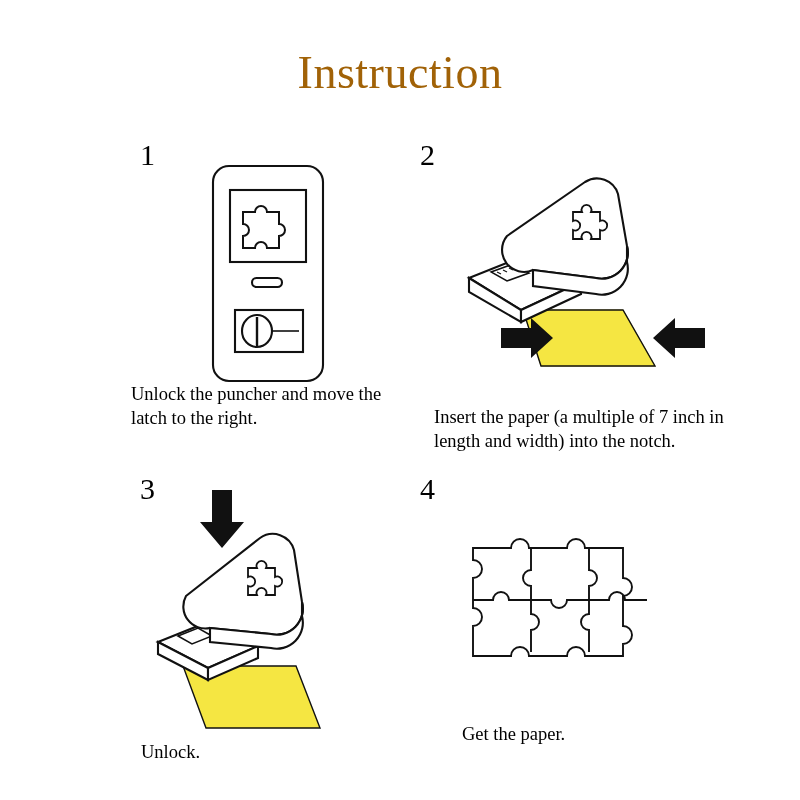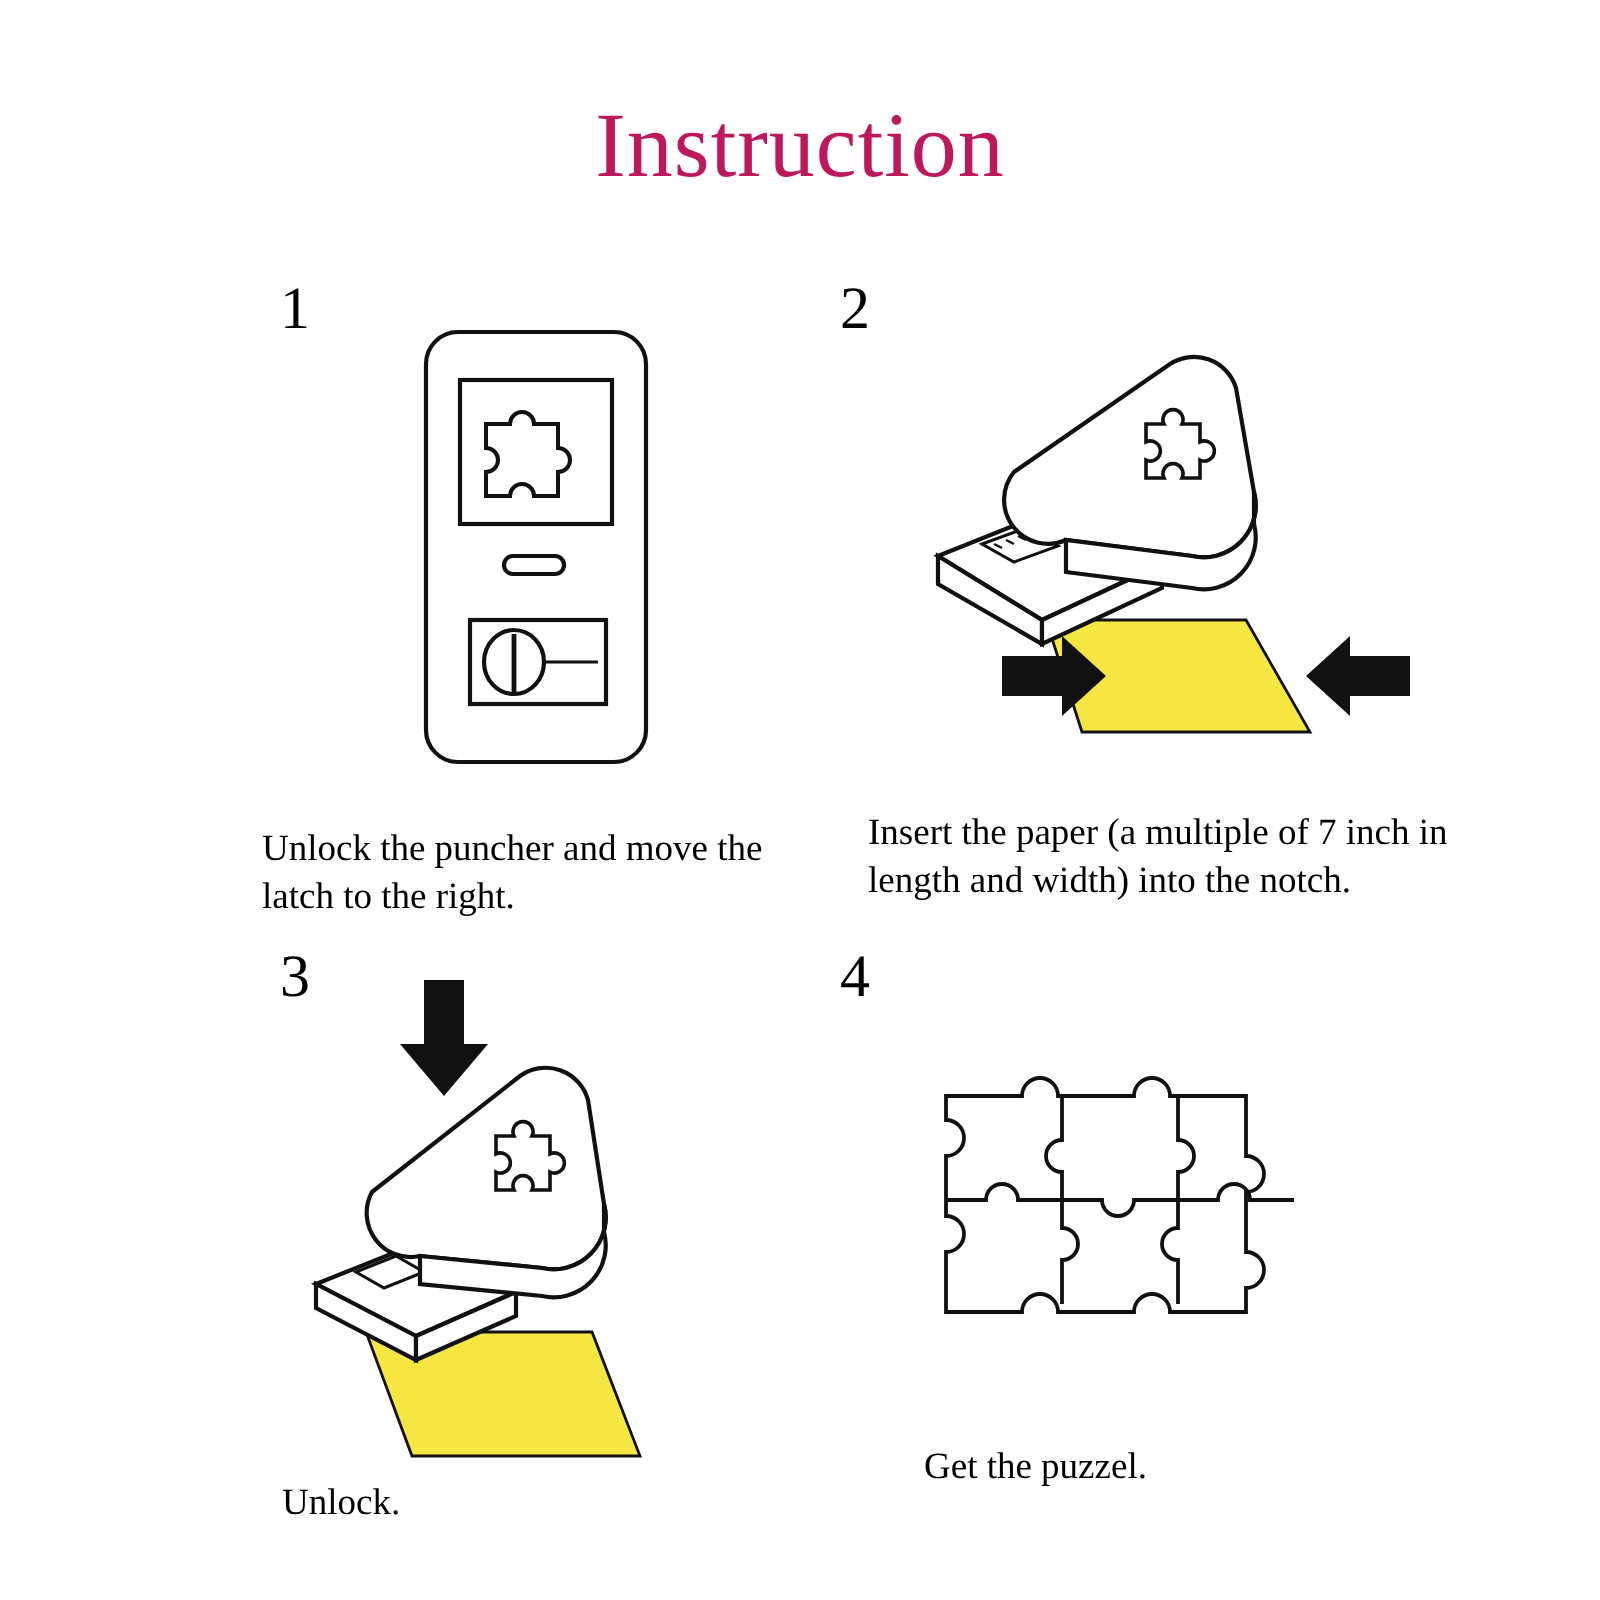--- a/index.html
+++ b/index.html
@@ -23,21 +23,21 @@
   }
   #title {
     position: absolute;
     top: 46px;
     left: 0;
     width: 800px;
     text-align: center;
     font-family: "Liberation Serif", serif;
     font-size: 46px;
     letter-spacing: 0.5px;
-    color: #be185d;
+    color: #a16207;
   }
   .step {
     position: absolute;
   }
   .step-num {
     position: absolute;
     font-family: "Liberation Serif", serif;
     font-size: 30px;
     color: #000000;
   }
@@ -76,21 +76,21 @@
 
         <rect x="40" y="150" width="68" height="42" fill="#ffffff"></rect>
 
         <ellipse cx="62" cy="171" rx="15" ry="16" fill="#ffffff"></ellipse>
         <line x1="62" y1="157" x2="62" y2="186" stroke="#111111" stroke-width="2.4"></line>
 
         <line x1="77" y1="171" x2="104" y2="171" stroke="#111111" stroke-width="1.6"></line>
       </svg>
     </div>
 
-    <div class="caption" style="left:131px; top:413px; width:270px;">Unlock the puncher and move the latch to the right.</div>
+    <div class="caption" style="left:131px; top:382px; width:270px;">Unlock the puncher and move the latch to the right.</div>
   </div>
 
   <div class="step">
     <div class="step-num" style="left:420px; top:138px;">2</div>
 
     <div class="art" style="left:455px; top:160px;">
       <svg width="260" height="240" viewBox="0 0 260 240" fill="none" stroke="#111111" stroke-width="2.1">
 
         <polygon points="68,150 168,150 200,206 86,206" fill="#f5e642" stroke="#f5e642" stroke-width="1"></polygon>
         <polygon points="68,150 168,150 200,206 86,206" fill="none" stroke="#111111" stroke-width="1.4"></polygon>
@@ -170,16 +170,16 @@
 
         <path d="M124 20 v22 a8 8 0 1 1 0 16 v14" fill="none"></path>
         <path d="M124 72 v14 a8 8 0 1 0 0 16 v22" fill="none"></path>
 
         <path d="M8 72 h20 a8 8 0 1 1 16 0 h22" fill="none"></path>
         <path d="M66 72 h20 a8 8 0 1 0 16 0 h22" fill="none"></path>
         <path d="M124 72 h20 a8 8 0 1 1 16 0 h22" fill="none"></path>
       </svg>
     </div>
 
-    <div class="caption" style="left:462px; top:722px; width:260px;">Get the puzzel.</div>
+    <div class="caption" style="left:462px; top:722px; width:260px;">Get the paper.</div>
   </div>
 
 </div>
 
 </body></html>

